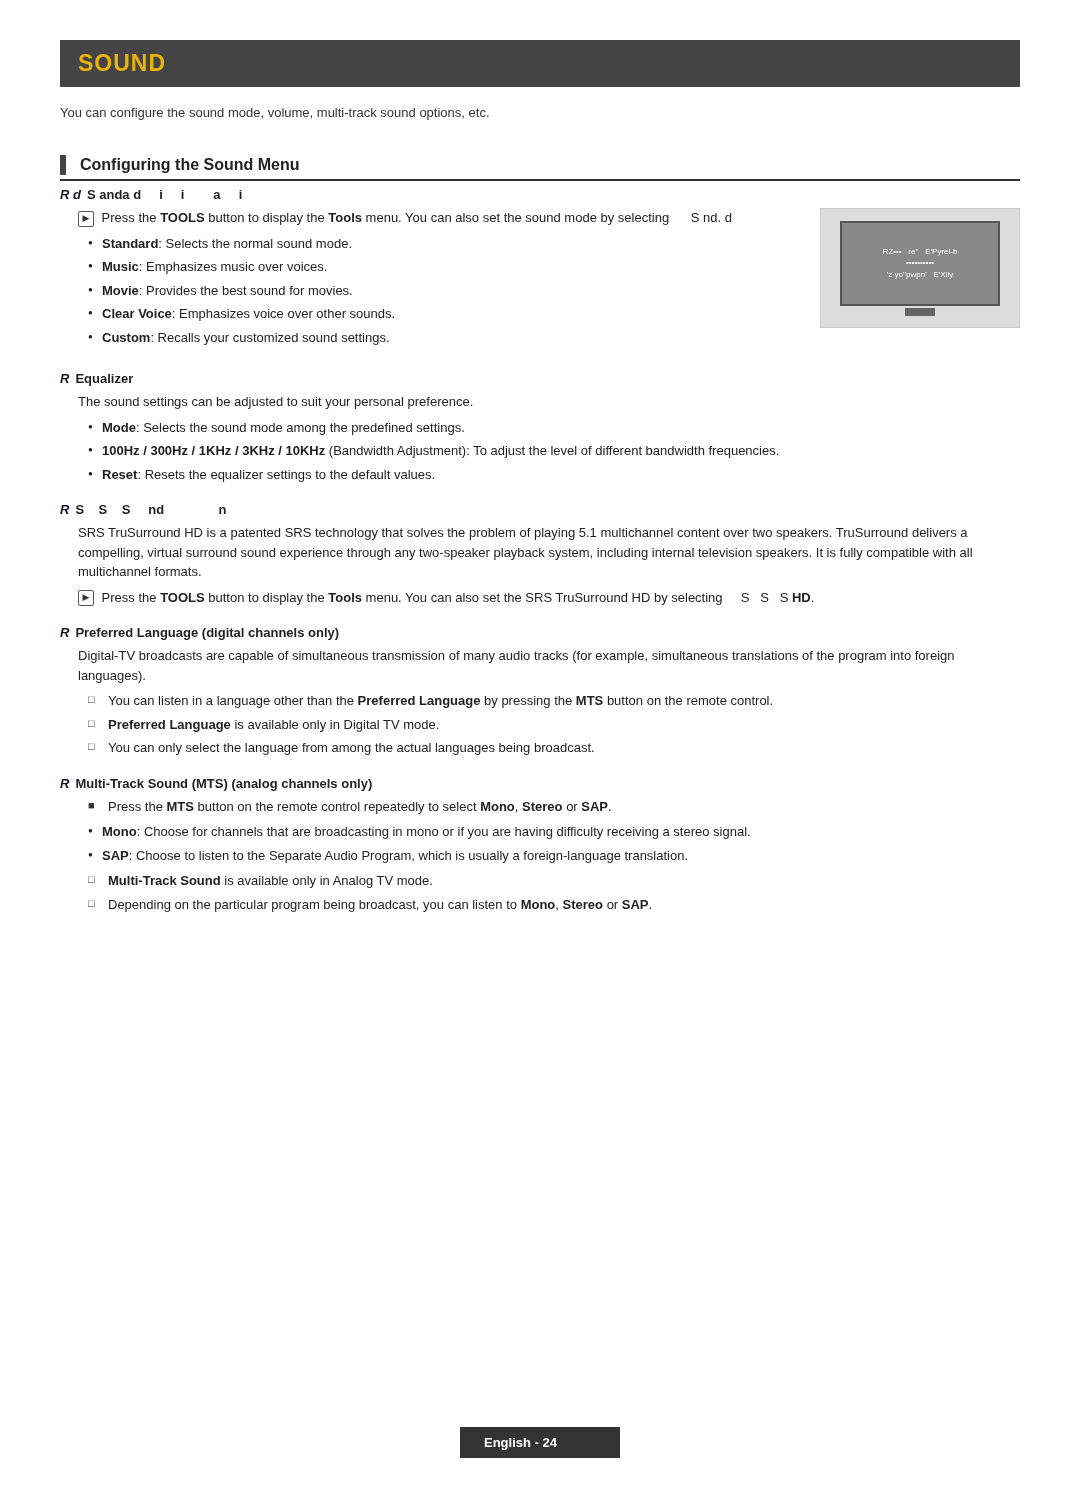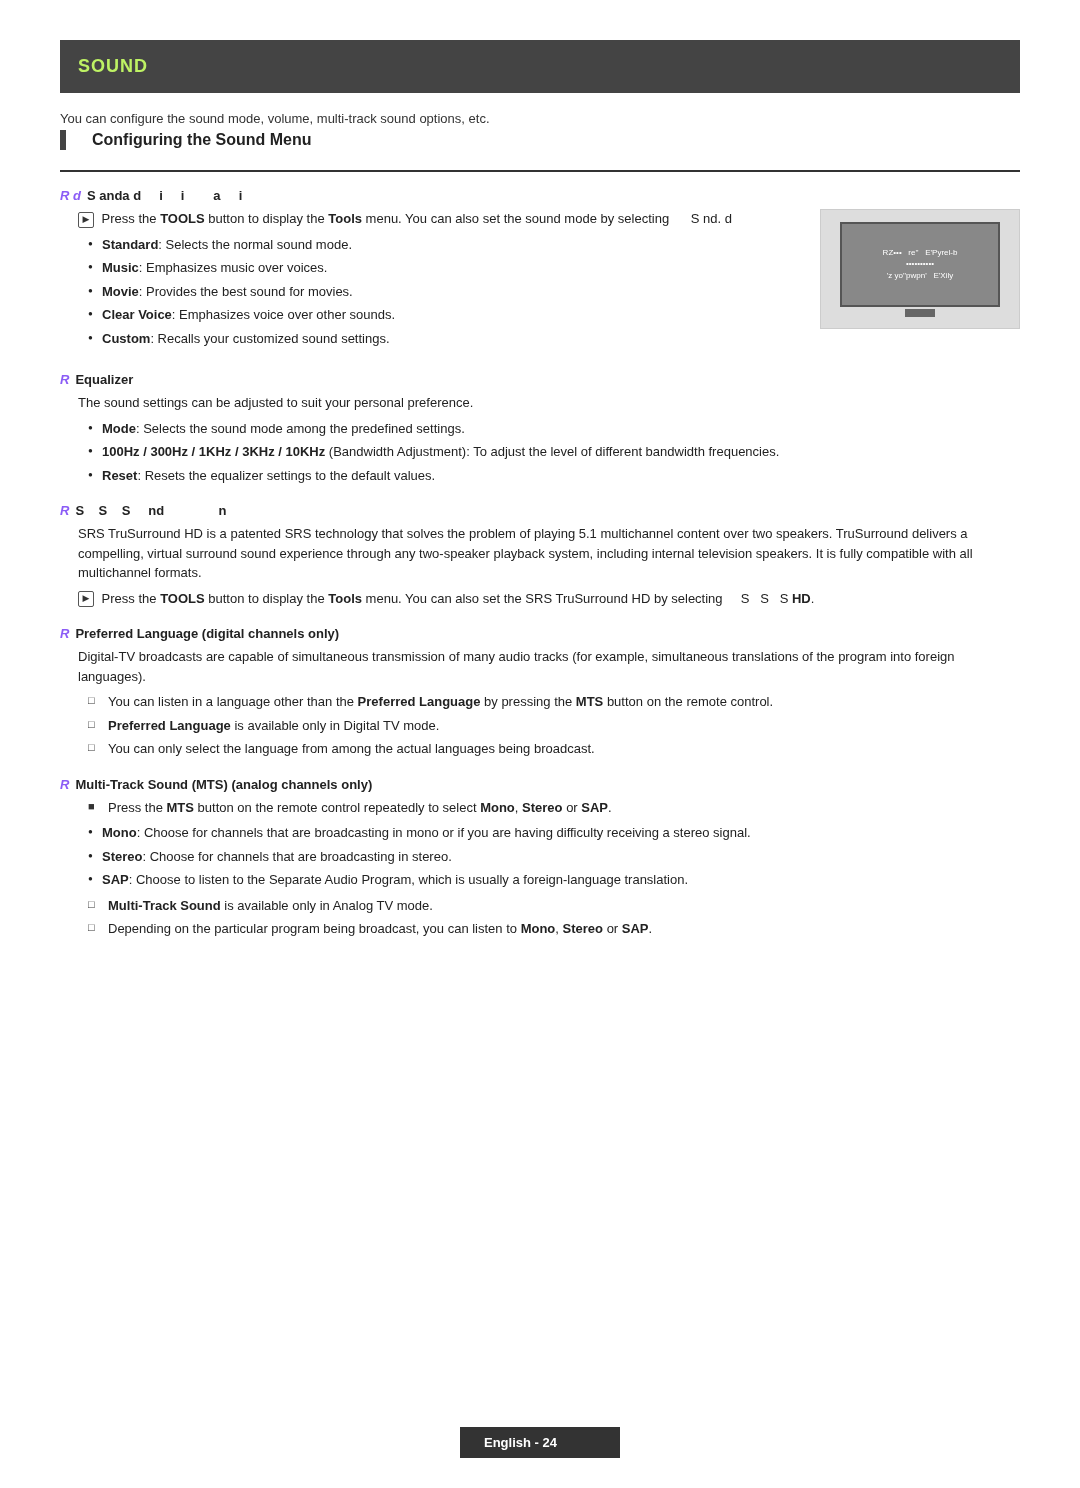--- a/index.html
+++ b/index.html
@@ -8,43 +8,43 @@
       font-family: Arial, sans-serif;
       font-size: 13px;
       color: #222;
       width: 1080px;
       min-height: 1488px;
       padding: 40px 60px 40px 60px;
     }
 
     .page-title-bar {
       background: #444;
-      color: #bef264;
-      font-size: 18px;
-      font-weight: bold;
-      padding: 16px 18px;
+      color: #eab308;
+      font-size: 23px;
+      font-weight: bold;
+      padding: 10px 18px;
       margin-bottom: 18px;
       letter-spacing: 1px;
     }
 
     .intro-text {
       font-size: 13px;
-      margin-bottom: 4px;
+      margin-bottom: 35px;
       color: #333;
     }
 
     .section-heading {
       font-size: 16px;
       font-weight: bold;
       border-bottom: 2px solid #333;
-      padding-bottom: 20px;
-      margin-bottom: 16px;
+      padding-bottom: 4px;
+      margin-bottom: 6px;
       display: flex;
       align-items: center;
-      gap: 20px;
+      gap: 8px;
     }
 
     .section-heading .bar {
       display: inline-block;
       width: 6px;
       height: 20px;
       background: #444;
       margin-right: 6px;
     }
 
@@ -55,21 +55,21 @@
     .subsection-title-row {
       display: flex;
       align-items: flex-start;
       gap: 6px;
       margin-bottom: 6px;
     }
 
     .r-label {
       font-style: italic;
       font-weight: bold;
-      color: #8b5cf6;
+      color: #0f172a;
       font-size: 13px;
       white-space: nowrap;
     }
 
     .subsection-title {
       font-weight: bold;
       font-size: 13px;
     }
 
     .subsection-body {
@@ -312,21 +312,20 @@
   </div>
   <div class="subsection-body">
     <ul class="note-list">
       <li>
         <span class="note-icon">■</span>
         Press the <b>MTS</b> button on the remote control repeatedly to select <b>Mono</b>, <b>Stereo</b> or <b>SAP</b>.
       </li>
     </ul>
     <ul class="bullet-list">
       <li><b>Mono</b>: Choose for channels that are broadcasting in mono or if you are having difficulty receiving a stereo signal.</li>
-      <li><b>Stereo</b>: Choose for channels that are broadcasting in stereo.</li>
       <li><b>SAP</b>: Choose to listen to the Separate Audio Program, which is usually a foreign-language translation.</li>
     </ul>
     <ul class="note-list">
       <li>
         <span class="note-icon">□</span>
         <b>Multi-Track Sound</b> is available only in Analog TV mode.
       </li>
       <li>
         <span class="note-icon">□</span>
         Depending on the particular program being broadcast, you can listen to <b>Mono</b>, <b>Stereo</b> or <b>SAP</b>.

